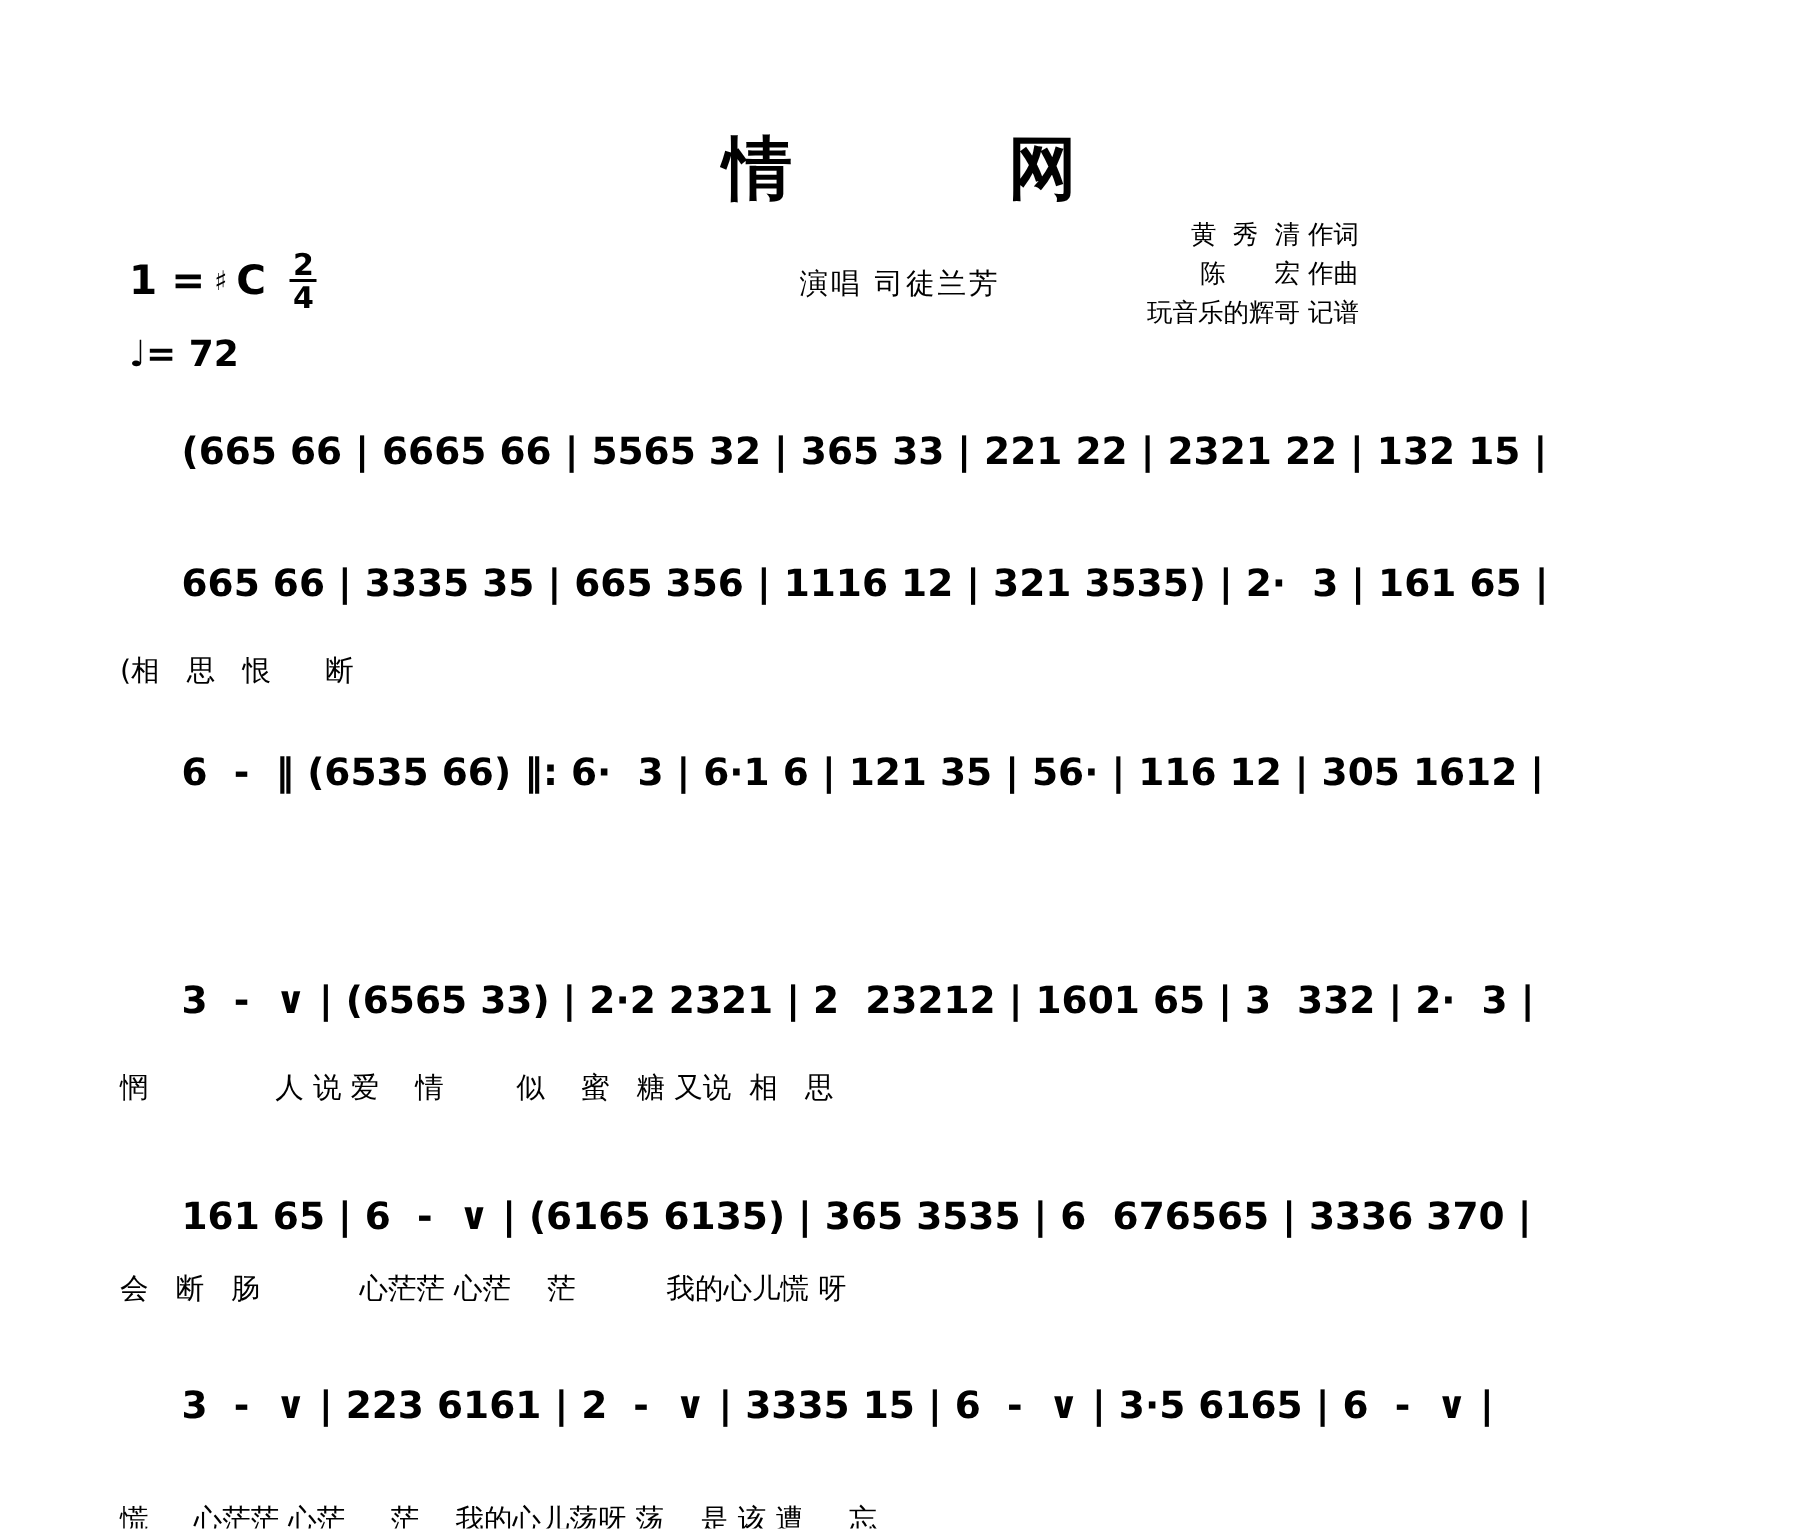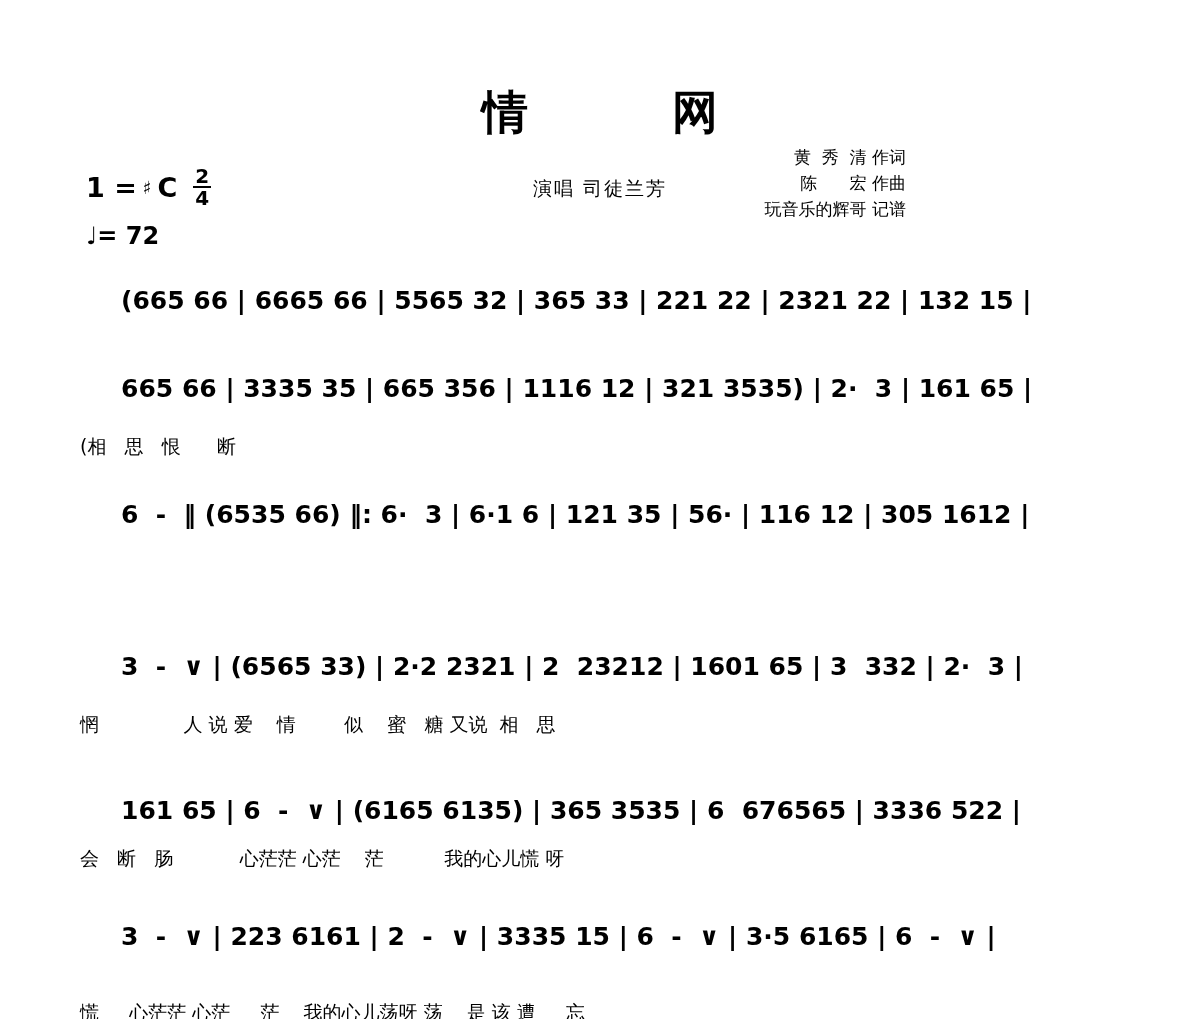--- a/index.html
+++ b/index.html
@@ -108,19 +108,19 @@
   <div class="row r1">(665 66 | 6665 66 | 5565 32 | 365 33 | 221 22 | 2321 22 | 132 15 |</div>
 
   <div class="row r2">665 66 | 3335 35 | 665 356 | 1116 12 | 321 3535) | 2·  3 | 161 65 |</div>
   <div class="lyr l2">(相   思   恨      断</div>
 
   <div class="row r3">6  -  ‖ (6535 66) ‖: 6·  3 | 6·1 6 | 121 35 | 56· | 116 12 | 305 1612 |</div>
 
   <div class="row r4">3  -  ∨ | (6565 33) | 2·2 2321 | 2  23212 | 1601 65 | 3  332 | 2·  3 |</div>
   <div class="lyr l4">惘              人 说 爱    情        似    蜜   糖 又说  相   思</div>
 
-  <div class="row r5">161 65 | 6  -  ∨ | (6165 6135) | 365 3535 | 6  676565 | 3336 522 |</div>
+  <div class="row r5">161 65 | 6  -  ∨ | (6165 6135) | 365 3535 | 6  676565 | 3336 370 |</div>
   <div class="lyr l5">会   断   肠           心茫茫 心茫    茫          我的心儿慌 呀</div>
 
   <div class="row r6">3  -  ∨ | 223 6161 | 2  -  ∨ | 3335 15 | 6  -  ∨ | 3·5 6165 | 6  -  ∨ |</div>
   <div class="lyr l6">慌     心茫茫 心茫     茫    我的心儿荡呀 荡    是 该 遭     忘</div>
 
 </div>
 
 </body></html>

